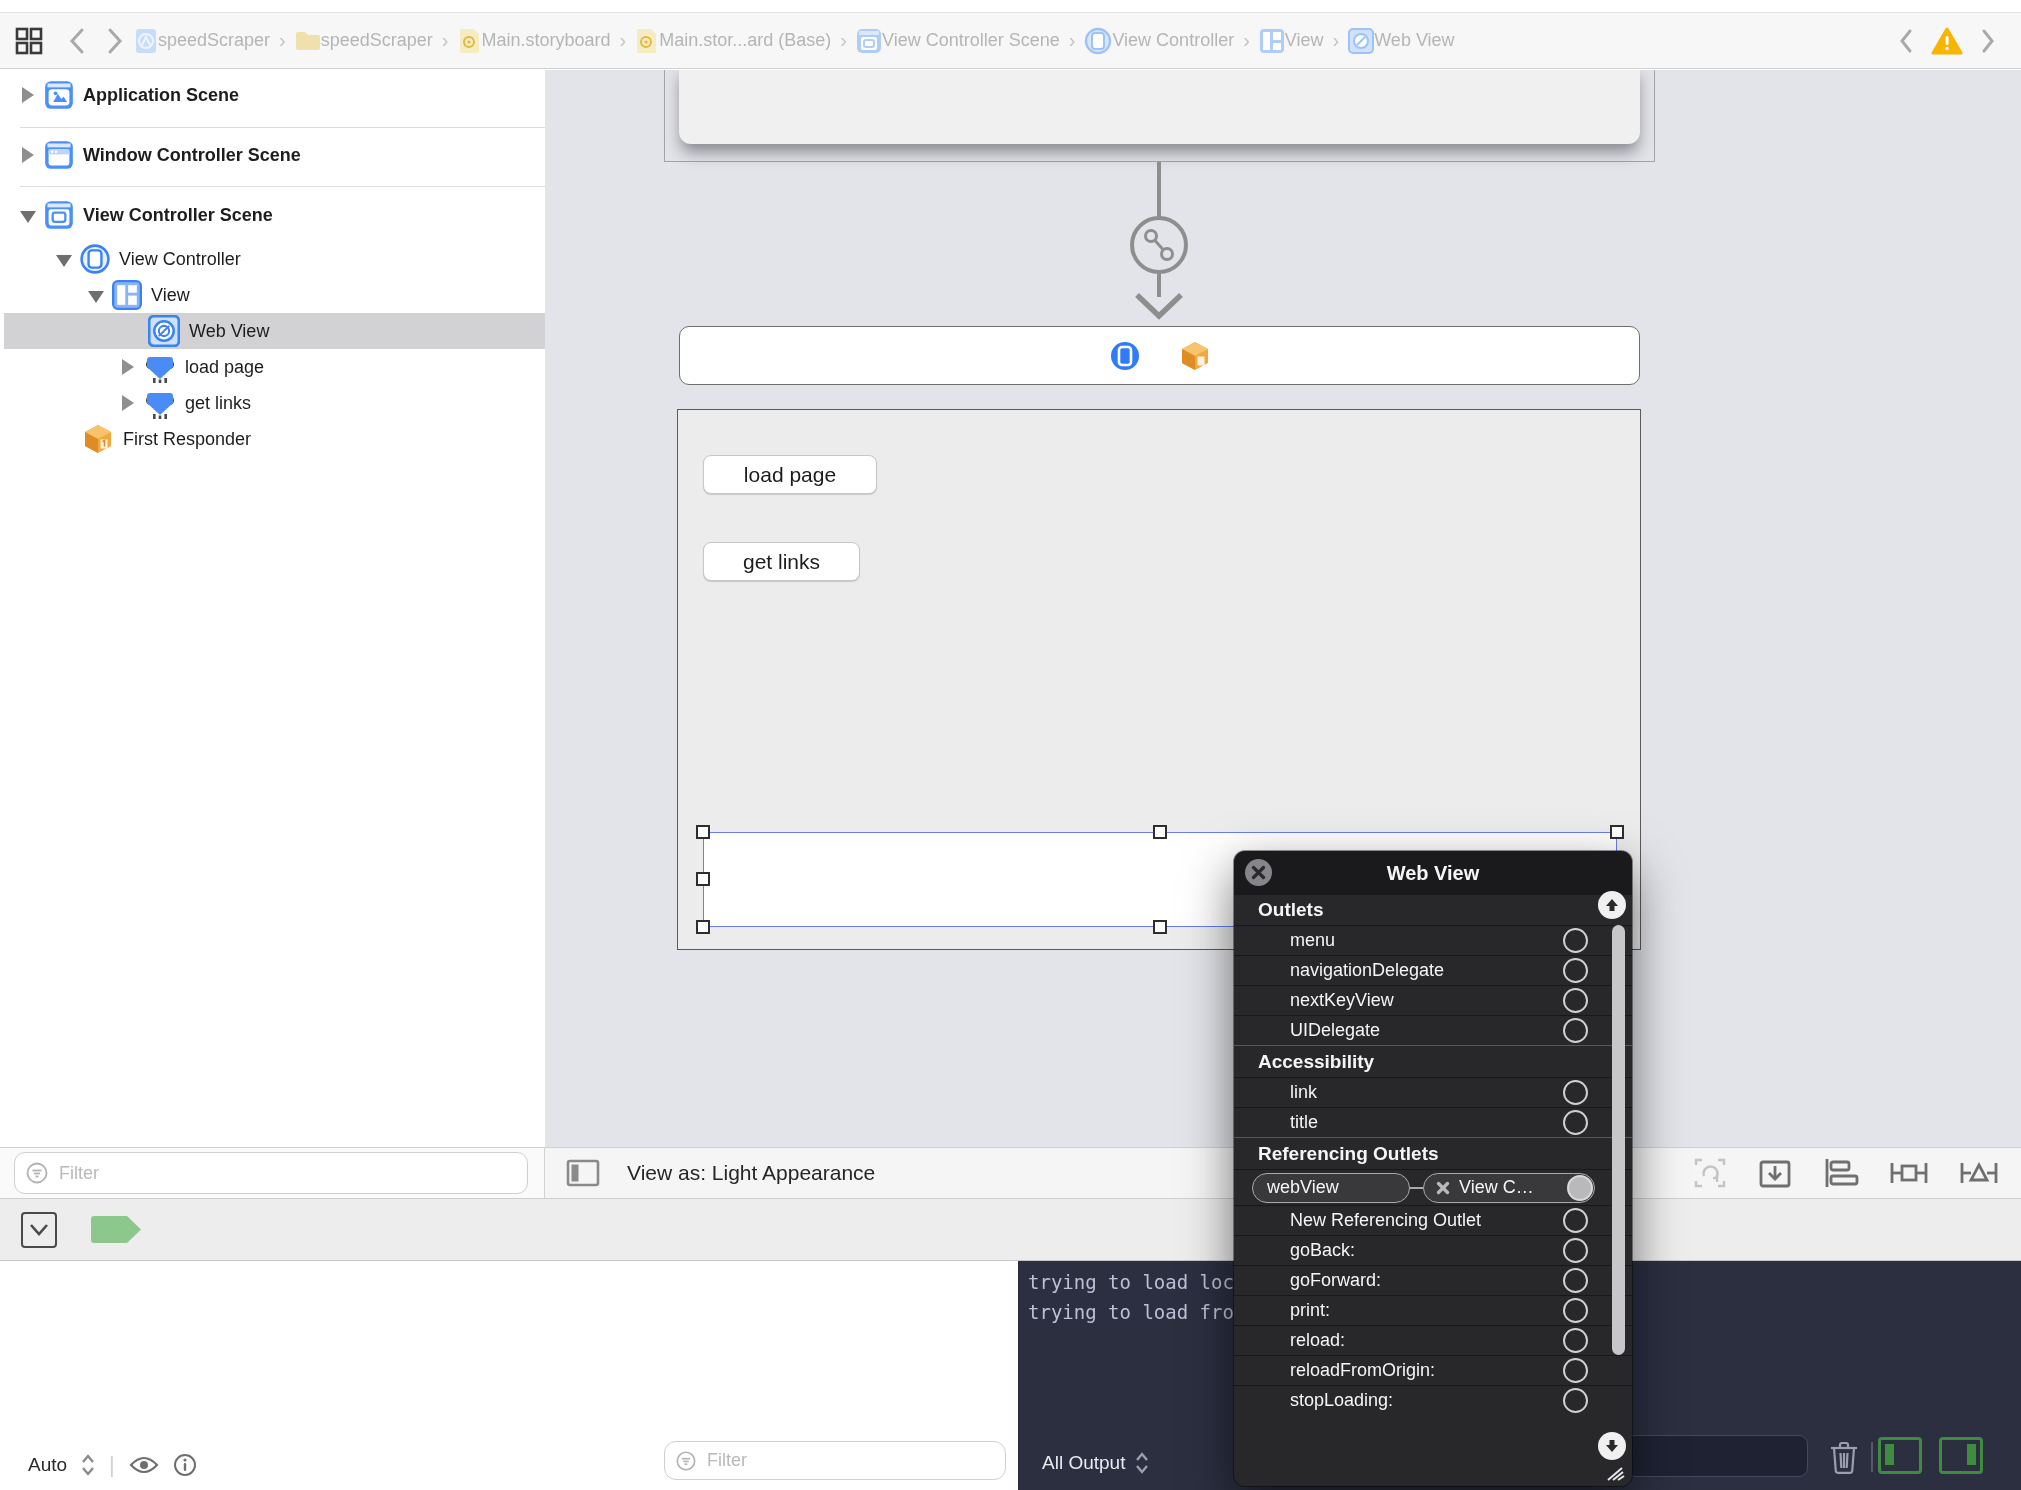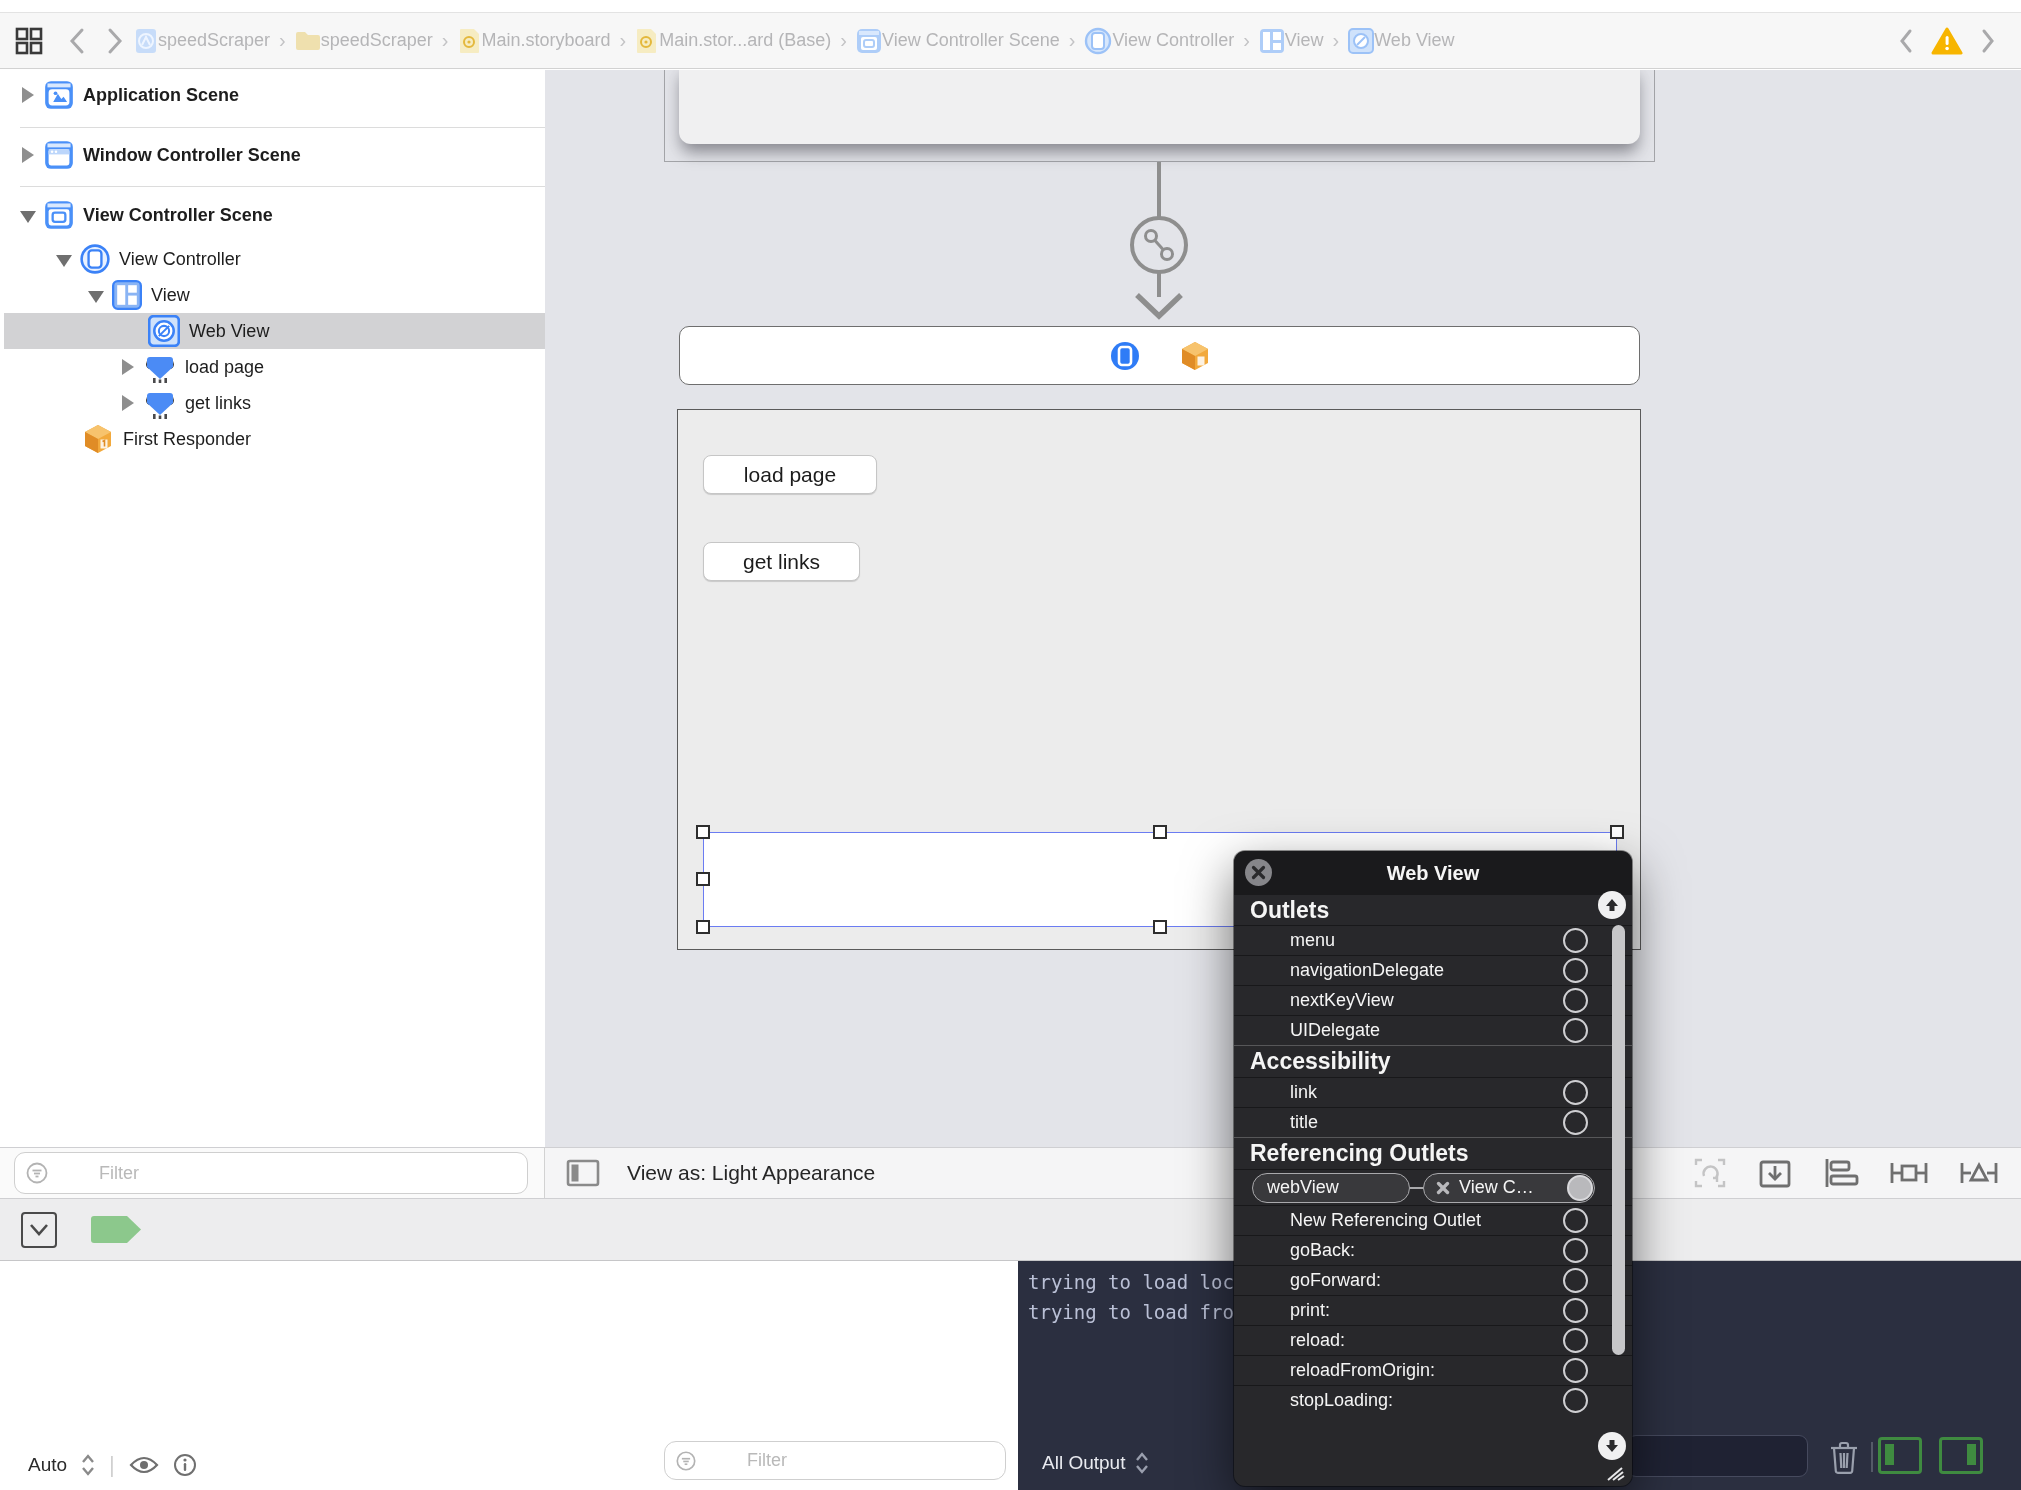--- a/index.html
+++ b/index.html
@@ -19,21 +19,21 @@
   .sidebar{left:4px;top:70px;width:596px;height:1077px;background:#ffffff;border-right:1px solid #d2d2d2;box-sizing:border-box;overflow:hidden;}
   .sb-row{display:flex;align-items:center;height:36px;font-size:18px;color:#1d1d1d;position:relative;}
   .sb-row .lbl{margin-left:9px;}
   .sb-bold{font-weight:700;}
   .sb-sep{height:1px;background:#dcdcdc;margin:0 16px;}
   .tri-r{width:0;height:0;border-left:12px solid #8e8e8e;border-top:8px solid transparent;border-bottom:8px solid transparent;margin-right:10px;}
   .tri-d{width:0;height:0;border-top:12px solid #6f6f6f;border-left:8px solid transparent;border-right:8px solid transparent;margin-right:8px;margin-top:3px;}
   .sb-selected{background:#d2d2d4;}
   .sidebar-filterbar{left:0;top:1147px;width:545px;height:52px;background:#fafafa;border-top:1px solid #cfcfd2;border-right:1px solid #d2d2d2;border-bottom:1px solid #cfcfd2;box-sizing:border-box;display:flex;align-items:center;}
   .filter-field{display:flex;align-items:center;gap:8px;background:#fff;border:1.5px solid #cfcfcf;border-radius:11px;height:42px;box-sizing:border-box;padding:0 10px;}
-  .filter-field input{border:none;outline:none;font-size:18px;color:#333;background:transparent;width:100%;font-family:"Liberation Sans",sans-serif;margin-left:40px;}
+  .filter-field input{border:none;outline:none;font-size:18px;color:#333;background:transparent;width:100%;font-family:"Liberation Sans",sans-serif;}
   .filter-field input::placeholder{color:#b9b9b9;}
 
   
   .canvas{left:545px;top:70px;width:1476px;height:1077px;background:#e3e4e9;overflow:hidden;}
   .win-frame{left:119px;top:-2px;width:991px;height:94px;border:1px solid #a3a4a8;border-top:none;box-sizing:border-box;}
   .win{left:134px;top:-6px;width:961px;height:80px;background:#f0f0f1;border-radius:0 0 12px 12px;box-shadow:0 10px 16px -2px rgba(60,60,70,.55);}
   .segue-line{background:#8e8e8e;width:4px;}
   .dockbar{left:134px;top:256px;width:961px;height:59px;background:#fff;border:1.5px solid #6e6e6e;border-radius:10px;box-sizing:border-box;display:flex;align-items:center;justify-content:center;gap:38px;}
   .vcview{left:132px;top:339px;width:964px;height:541px;background:#ececec;border:1.8px solid #5a5a5a;box-sizing:border-box;}
   .ib-btn{position:absolute;display:flex;align-items:center;justify-content:center;background:#fff;border:1.5px solid #c6c6c6;border-radius:8px;font-size:21px;color:#1c1c1c;box-shadow:0 1px 1px rgba(0,0,0,.15);}
@@ -59,21 +59,21 @@
   .console-field{position:absolute;left:609px;bottom:13px;width:181px;height:42px;background:#1f2233;border:1.5px solid #464a5e;border-radius:9px;box-sizing:border-box;}
   .gsq{position:absolute;bottom:16px;width:44px;height:37px;border:3px solid #3f8b40;border-radius:4px;box-sizing:border-box;}
   .gsq .bar{position:absolute;top:4px;width:9px;height:21px;background:#3f8b40;}
   .auto-row{position:absolute;left:28px;bottom:12px;display:flex;align-items:center;gap:14px;color:#2b2b2b;font-size:19px;}
   .debug-filter{position:absolute;left:664px;bottom:10px;width:342px;}
 
   
   .popover{left:1234px;top:851px;width:398px;height:635px;background:#28282b;border-radius:11px;box-shadow:0 18px 50px rgba(0,0,0,.55),0 0 0 1px rgba(0,0,0,.4);z-index:60;overflow:hidden;color:#f5f5f5;}
   .pop-title{position:relative;height:44px;background:#1a1a1c;display:flex;align-items:center;justify-content:center;font-size:20px;font-weight:700;border-radius:11px 11px 0 0;}
   .pop-close{position:absolute;left:11px;top:8px;width:27px;height:27px;border-radius:50%;background:#86868a;display:flex;align-items:center;justify-content:center;}
-  .pop-header{height:32px;display:flex;align-items:center;padding-left:16px;font-weight:700;font-size:23px;border-top:1px solid rgba(255,255,255,.22);box-sizing:border-box;}
+  .pop-header{height:32px;display:flex;align-items:center;padding-left:24px;font-weight:700;font-size:19px;border-top:1px solid rgba(255,255,255,.22);box-sizing:border-box;}
   .pop-header.first{border-top:none;height:30px;}
   .pop-row{position:relative;height:30px;display:flex;align-items:center;padding-left:56px;font-size:18px;border-top:1px solid rgba(0,0,0,.38);box-sizing:border-box;}
   .pop-circle{position:absolute;right:44px;top:50%;margin-top:-13px;width:25px;height:25px;border:2.5px solid #cfcfd2;border-radius:50%;box-sizing:border-box;}
   .conn-row{position:relative;height:36px;display:flex;align-items:center;padding-left:18px;border-top:1px solid rgba(0,0,0,.38);box-sizing:border-box;}
   .pill{height:30px;border:1.5px solid #a9a9ac;border-radius:15px;background:#39393c;display:flex;align-items:center;font-size:18px;box-sizing:border-box;}
   .pop-scrollthumb{position:absolute;right:7px;top:74px;width:13px;height:430px;background:#c7c7c9;border-radius:7px;}
   .pop-scrollbtn{position:absolute;right:6px;width:28px;height:28px;border-radius:50%;background:#f0f0f1;display:flex;align-items:center;justify-content:center;z-index:3;}
 </style>
 </head>
 <body>

